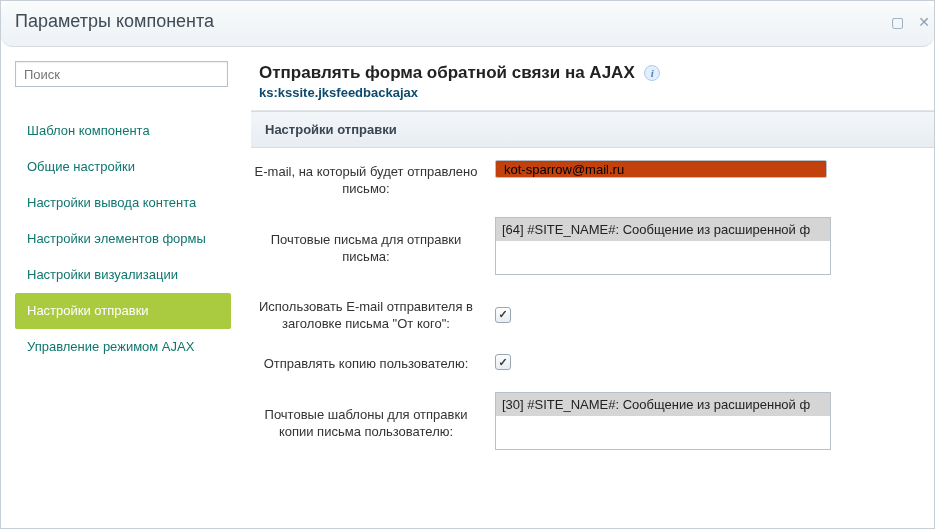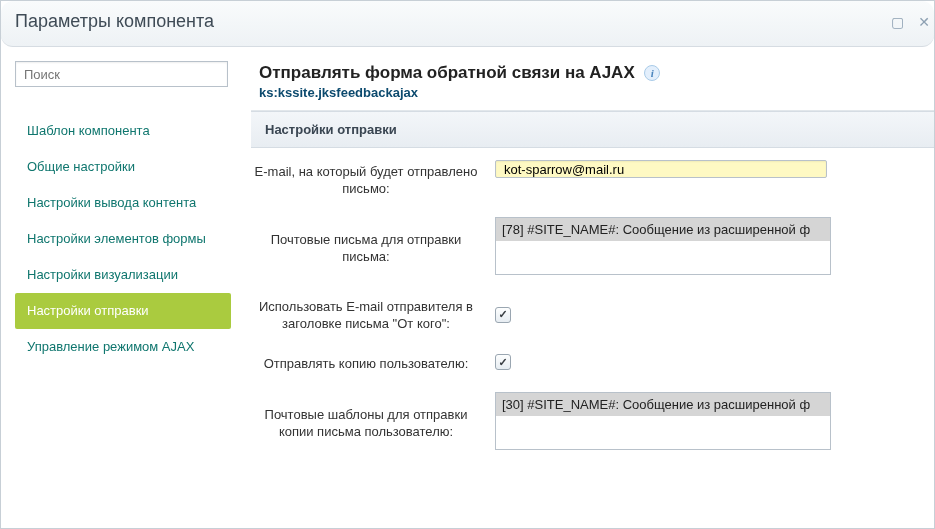--- a/index.html
+++ b/index.html
@@ -137,21 +137,21 @@
     line-height: 17px;
   }
   .ctl { flex: 1; }
   .text-input {
     width: 332px;
     height: 15px;
     border: 1px solid #b8c1ca;
     border-radius: 2px;
     padding: 8px 8px;
     font-size: 13px;
-    background: #fef9c3;
+    background: #c2410c;
     box-shadow: inset 0 1px 2px rgba(0,0,0,.06);
   }
   .multiselect {
     width: 336px;
     height: 58px;
     border: 1px solid #b8c1ca;
     background: #fff;
     overflow-y: scroll;
     font-size: 13px;
   }
@@ -229,21 +229,21 @@
           <div class="lbl">E-mail, на который будет отправлено письмо:</div>
           <div class="ctl">
             <input class="text-input" value="kot-sparrow@mail.ru" style="">
           </div>
         </div>
 
         <div class="form-row" style="align-items:center;">
           <div class="lbl">Почтовые письма для отправки письма:</div>
           <div class="ctl">
             <div class="multiselect">
-              <div class="ms-option">[78] #SITE_NAME#: Сообщение из расширенной ф</div>
+              <div class="ms-option">[64] #SITE_NAME#: Сообщение из расширенной ф</div>
             </div>
           </div>
         </div>
 
         <div class="form-row" style="align-items:center;">
           <div class="lbl">Использовать E-mail отправителя в заголовке письма "От кого":</div>
           <div class="ctl">
             <span class="chk">✓</span>
           </div>
         </div>

